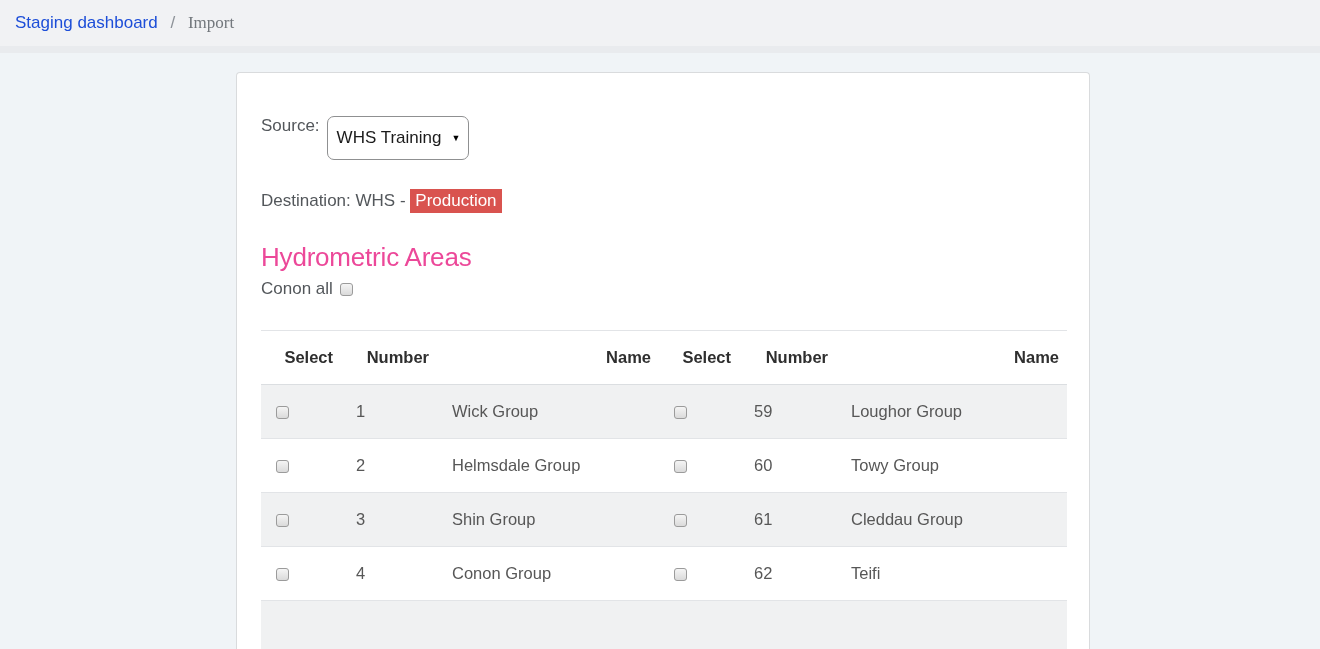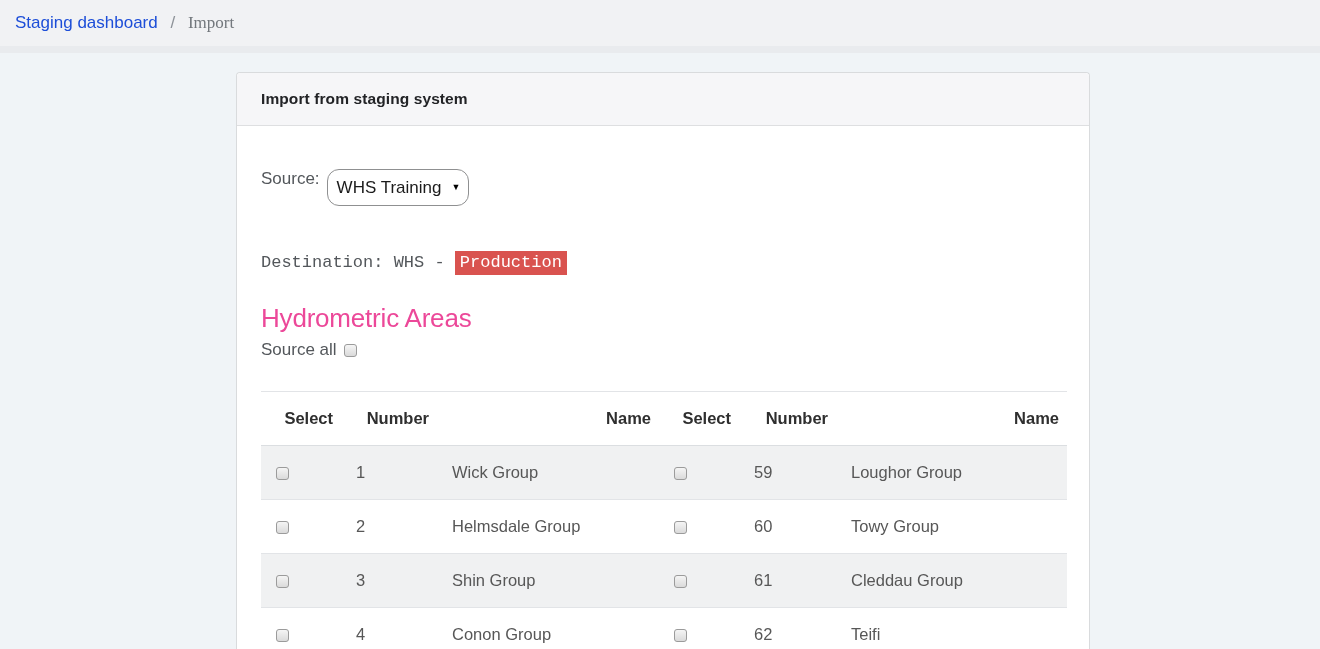--- a/index.html
+++ b/index.html
@@ -52,36 +52,36 @@
     letter-spacing: .1px;
   }
   .card-body { padding: 43px 24px 40px 24px; }
 
   
   .form-row { font-size: 17px; color: #53575b; display: flex; align-items: flex-start; }
   .source-row .label { margin-right: 7px; }
   .select-control {
     display: inline-flex;
     align-items: center;
-    height: 37px;
+    height: 44px;
     padding: 0 8px 0 9px;
     background: #ffffff;
     border: 1px solid #8f9091;
-    border-radius: 12px;
+    border-radius: 7px;
     color: #1b1b1b;
     font-size: 17px;
     cursor: pointer;
   }
   .select-control .caret {
     font-size: 9px;
     color: #000;
     margin-left: 10px;
     line-height: 1;
   }
-  .dest-row { margin-top: 47px; display: block; font-family: Liberation Mono, monospace; }
+  .dest-row { margin-top: 31px; display: block; }
   .danger-label {
     background: #d9534f;
     color: #ffffff;
     padding: 2px 5px 3px 5px;
   }
 
   
   .section-title {
     margin: 31px 0 6px 0;
     font-size: 26px;
@@ -147,23 +147,20 @@
   <nav class="breadcrumb">
     <a href="#">Staging dashboard</a>
     <span class="sep">/</span>
     <span class="current">Import</span>
   </nav>
 </header>
 <div class="bar-strip"></div>
 
 <main>
   <section class="card">
-    <div class="card-header">
-      <h2>Import from staging system</h2>
-    </div>
     <div class="card-body">
 
       <div class="form-row source-row">
         <span class="label">Source:</span>
         <div class="select-control">
           <span>WHS Training</span>
           <span class="caret">▼</span>
         </div>
       </div>
 
@@ -171,21 +168,21 @@
         <span class="label">
           <span>Destination:</span>
           <span>WHS -</span>
           <span class="danger-label">Production</span>
         </span>
       </div>
 
       <h1 class="section-title">Hydrometric Areas</h1>
 
       <div class="select-all">
-        <span>Source all</span>
+        <span>Conon all</span>
         <input type="checkbox" class="cb" style="">
       </div>
 
       <table class="areas">
         <colgroup>
           <col class="col-select">
             <col class="col-number">
             <col class="col-name">
           <col class="col-select2">
             <col class="col-number2">

